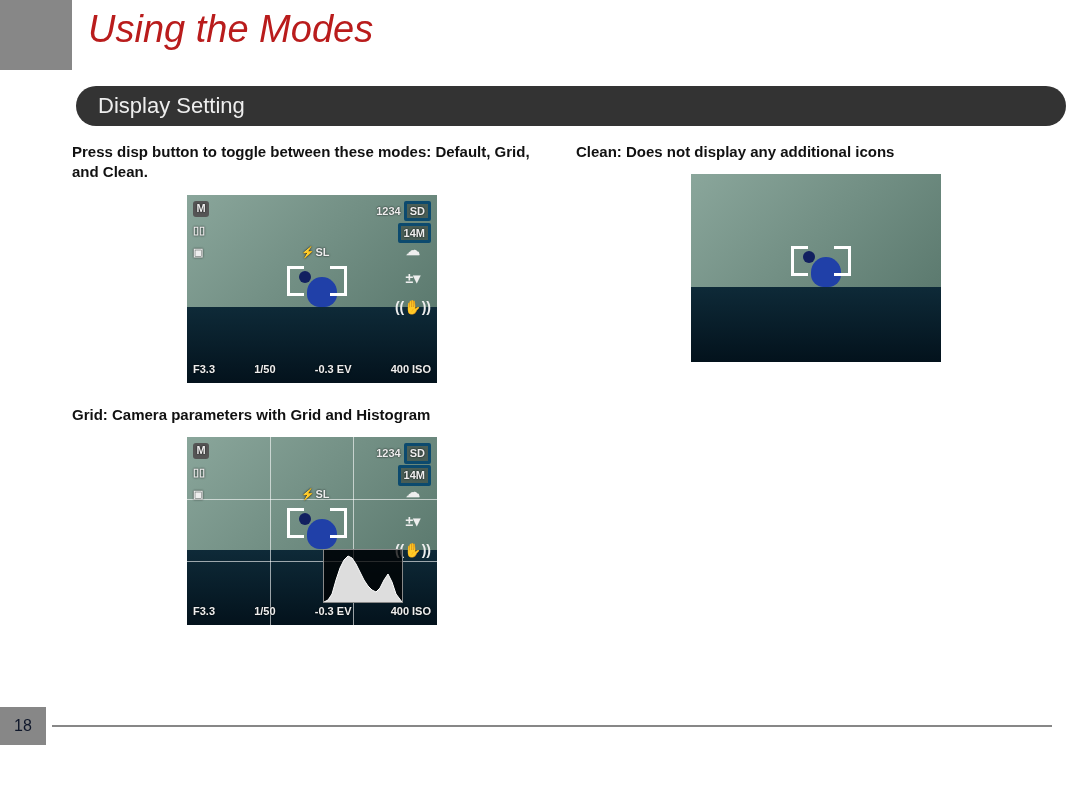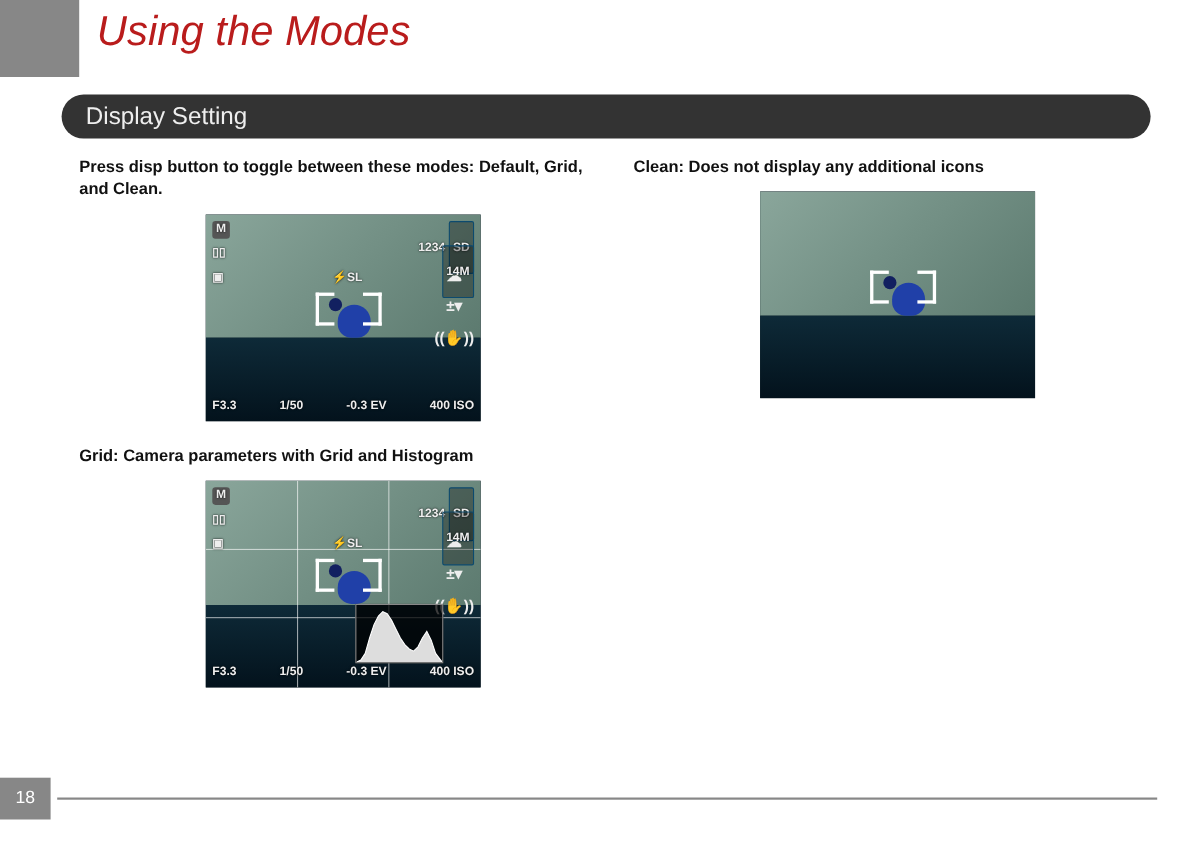--- a/index.html
+++ b/index.html
@@ -1,48 +1,48 @@
 <!DOCTYPE html>
 <html><head>
 <meta charset="utf-8">
 <style>
   html,body{margin:0;padding:0;background:#fff;font-family:"Trebuchet MS","Lucida Sans Unicode",Arial,sans-serif;color:#000}
   .page{width:1080px;height:785px;position:relative;box-sizing:border-box}
   .title-band{position:absolute;left:0;top:0;right:0;height:70px;background:#878787}
   .title-white{position:absolute;left:72px;top:0;right:0;height:70px;background:#fff}
   .page-title{position:absolute;left:88px;top:8px;font-size:38px;font-weight:500;font-style:italic;color:#b91c1c}
-  .section-pill{position:absolute;left:56px;top:86px;width:990px;height:40px;background:#333;border-radius:20px;display:flex;align-items:center;padding-left:22px;box-sizing:border-box;color:#eee;font-size:22px}
+  .section-pill{position:absolute;left:76px;top:86px;width:990px;height:40px;background:#333;border-radius:20px;display:flex;align-items:center;padding-left:22px;box-sizing:border-box;color:#eee;font-size:22px}
   .columns{position:absolute;left:72px;top:142px;right:24px;bottom:90px;display:flex;gap:24px}
   .col{flex:1;font-size:15px;line-height:1.35;font-weight:600;color:#111}
   .para{margin:0 0 12px 0}
   .bold{font-weight:800}
   .cam-wrap{width:250px;height:188px;position:relative;background:#0a1b22;margin:8px auto 22px auto;overflow:hidden}
   .rock{position:absolute;left:0;top:0;width:100%;height:60%;background:linear-gradient(135deg,#8aa69b,#5c7a6f)}
   .water{position:absolute;left:0;top:60%;right:0;bottom:0;background:linear-gradient(180deg,#0e2a38,#03121c)}
   .bird{position:absolute;left:48%;top:44%;width:30px;height:30px;background:#2040a8;border-radius:60% 60% 50% 50%}
   .bird::after{content:"";position:absolute;left:-8px;top:-6px;width:12px;height:12px;background:#122060;border-radius:50%}
   .focus-br{position:absolute;border:3px solid #fff;width:14px;height:24px}
   .fb-l{left:40%;top:38%;border-right:none;border-top-right-radius:0}
   .fb-r{left:57%;top:38%;border-left:none}
   .camrow{position:absolute;left:6px;right:6px;color:#eee;font-size:11px;font-family:Arial,sans-serif;text-shadow:0 0 2px #000;display:flex;justify-content:space-between}
   .camtop{top:6px}
   .cam2{top:28px}
   .cam3{top:50px}
   .cambot{bottom:6px}
-  .chip{display:inline-block;border:1px solid #0c4a6e;border-radius:2px;padding:16px 3px;background:rgba(0,0,0,.3)}
+  .chip{display:inline-block;border:3px solid #0c4a6e;border-radius:2px;padding:0 3px;background:rgba(0,0,0,.3)}
   .mode{background:#555;border-radius:3px;width:16px;height:16px;display:inline-flex;align-items:center;justify-content:center}
   .side-icons{position:absolute;right:6px;top:46px;display:flex;flex-direction:column;gap:10px;color:#eee;font-size:14px;align-items:center}
   .gridlines{position:absolute;inset:0;pointer-events:none}
   .gridlines::before,.gridlines::after{content:"";position:absolute;background:rgba(255,255,255,.6)}
   .gridlines::before{left:33%;top:0;width:1px;height:100%;box-shadow:83px 0 rgba(255,255,255,.6)}
   .gridlines::after{top:33%;left:0;height:1px;width:100%;box-shadow:0 62px rgba(255,255,255,.6)}
   .histo{position:absolute;right:34px;bottom:22px;width:78px;height:52px;background:rgba(0,0,0,.75);border:1px solid #888}
   .histo svg{width:100%;height:100%}
   .pagefoot{position:absolute;left:0;bottom:40px;display:flex;align-items:center}
-  .pagenum{background:#878787;color:#ffffff;width:46px;height:38px;display:flex;align-items:center;justify-content:center;font-size:16px}
+  .pagenum{background:#878787;color:#0f172a;width:46px;height:38px;display:flex;align-items:center;justify-content:center;font-size:16px}
   .footline{height:2px;background:#878787;width:1000px;margin-left:6px}
 </style>
 </head>
 <body>
 
 <div class="page">
   <div class="title-band"></div>
   <div class="title-white"></div>
   <div class="page-title">Using the Modes</div>
 

